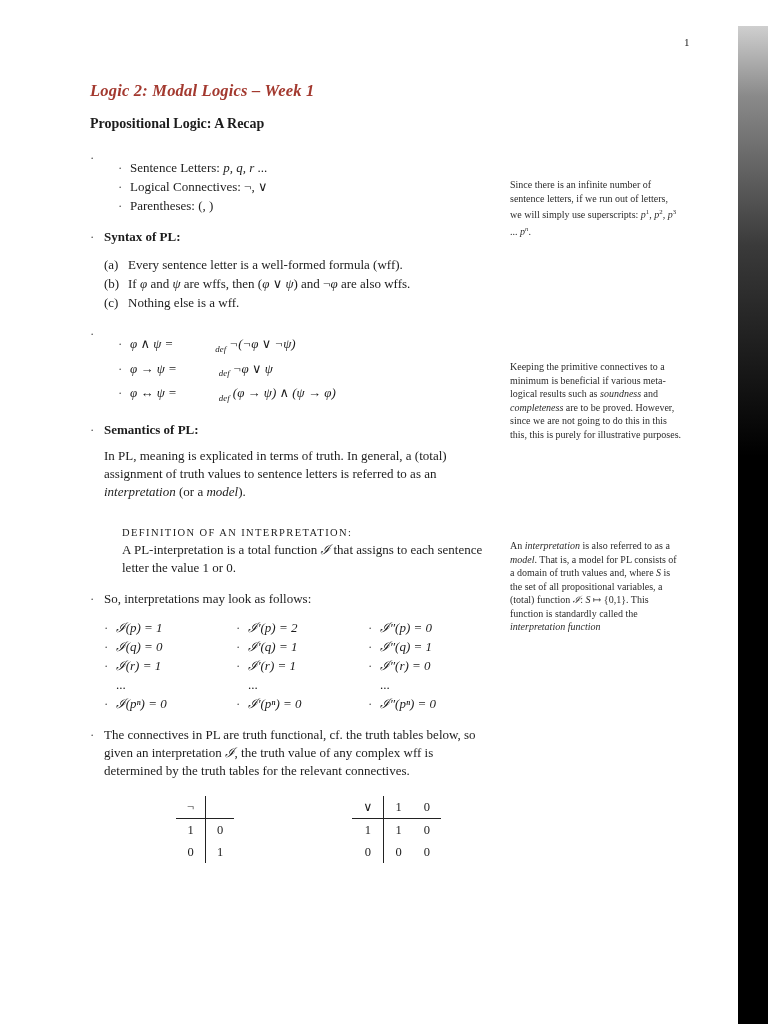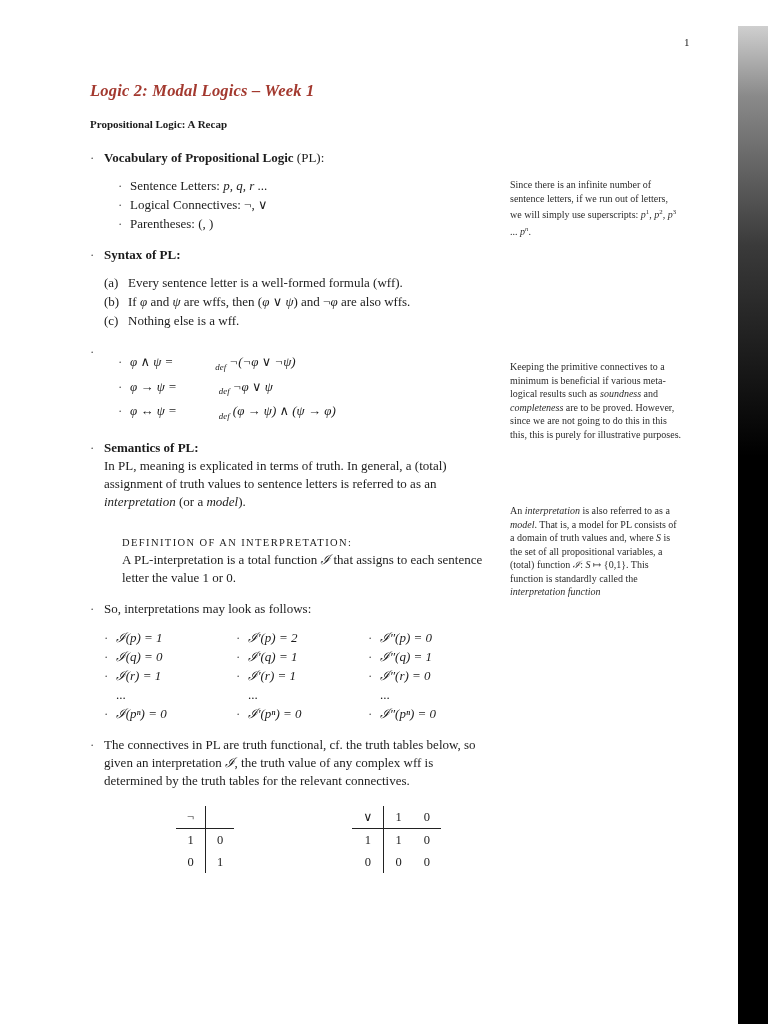--- a/index.html
+++ b/index.html
@@ -16,60 +16,60 @@
   .edge-strip {
     position:absolute; top:26px; right:0; bottom:0; width:30px;
     background:linear-gradient(180deg,#cfcfcf 0px,#8a8a8a 70px,#3a3a3a 220px,#000 430px,#000 100%);
   }
 
   .pagenum { position:absolute; top:36px; left:684px; font-size:11px; color:#222; }
 
   .main { position:absolute; left:90px; top:82px; width:400px; font-size:13px; line-height:18px; }
 
   .title { color:#a3392f; font-size:16.5px; font-weight:bold; font-style:italic; margin-bottom:15px; letter-spacing:0.2px; }
-  .section-heading { font-size:11px; font-weight:bold; margin-bottom:16px; }
+  .section-heading { font-size:14px; font-weight:bold; margin-bottom:16px; }
 
   .tl { display:flex; margin-bottom:13px; }
   .tl > .dot { flex:none; width:14px; color:#555; }
   .tl-body { flex:1; }
 
   b.hd { font-weight:bold; }
 
   .sublist { margin-top:9px; margin-left:14px; }
   .row { display:flex; line-height:19px; }
   .row .dot { flex:none; width:12px; color:#555; }
   .row .txt { flex:1; }
   .row .spacer { flex:none; width:12px; }
 
   .abclist { margin-top:9px; }
   .abc-row { display:flex; line-height:19px; }
   .abc-label { flex:none; width:24px; }
 
   .deflist { margin-top:9px; margin-left:14px; }
 
-  .para { }
+  .para { margin-top:8px; }
 
   .defbox { margin-top:24px; margin-left:18px; }
   .defbox .caption { font-size:10.5px; letter-spacing:1.4px; line-height:16px; }
   .defbox .body { line-height:18px; }
 
   .interp-grid { display:flex; margin-top:10px; }
   .interp-col { width:132px; }
   .interp-col:last-child { width:auto; }
 
   .tables-row { display:flex; margin-top:16px; margin-left:86px; gap:118px; }
   table.tt { border-collapse:collapse; font-size:12.5px; }
   table.tt td { padding:2px 11px; text-align:center; min-width:14px; }
   table.tt tr.hdr td { border-bottom:1px solid #222; }
   table.tt td.vl { border-right:1px solid #222; }
 
   .sidenote { position:absolute; left:510px; width:172px; font-size:10px; line-height:13.5px; color:#2b2b2b; }
   .sn1 { top:178px; }
   .sn2 { top:360px; }
-  .sn3 { top:504px; }
+  .sn3 { top:539px; }
 
   .it { font-style:italic; }
   sub { font-size:0.68em;margin-left:42px; }
   sup { font-size:0.68em; }
 </style>
 </head>
 <body>
 
 <div class="page">
 
@@ -79,21 +79,20 @@
 
   <div class="main">
 
     <h1 class="title">Logic 2: Modal Logics – Week 1</h1>
 
     <h2 class="section-heading">Propositional Logic: A Recap</h2>
 
     <div class="tl">
       <span class="dot">·</span>
       <div class="tl-body">
-        <div><b class="hd">Vocabulary of Propositional Logic</b><span> (PL):</span></div>
         <div class="sublist">
           <div class="row">
             <span class="dot">·</span>
             <span class="txt"><span>Sentence Letters: </span><span class="it">p, q, r</span><span> ...</span></span>
           </div>
           <div class="row">
             <span class="dot">·</span>
             <span class="txt"><span>Logical Connectives: ¬, ∨</span></span>
           </div>
           <div class="row">

